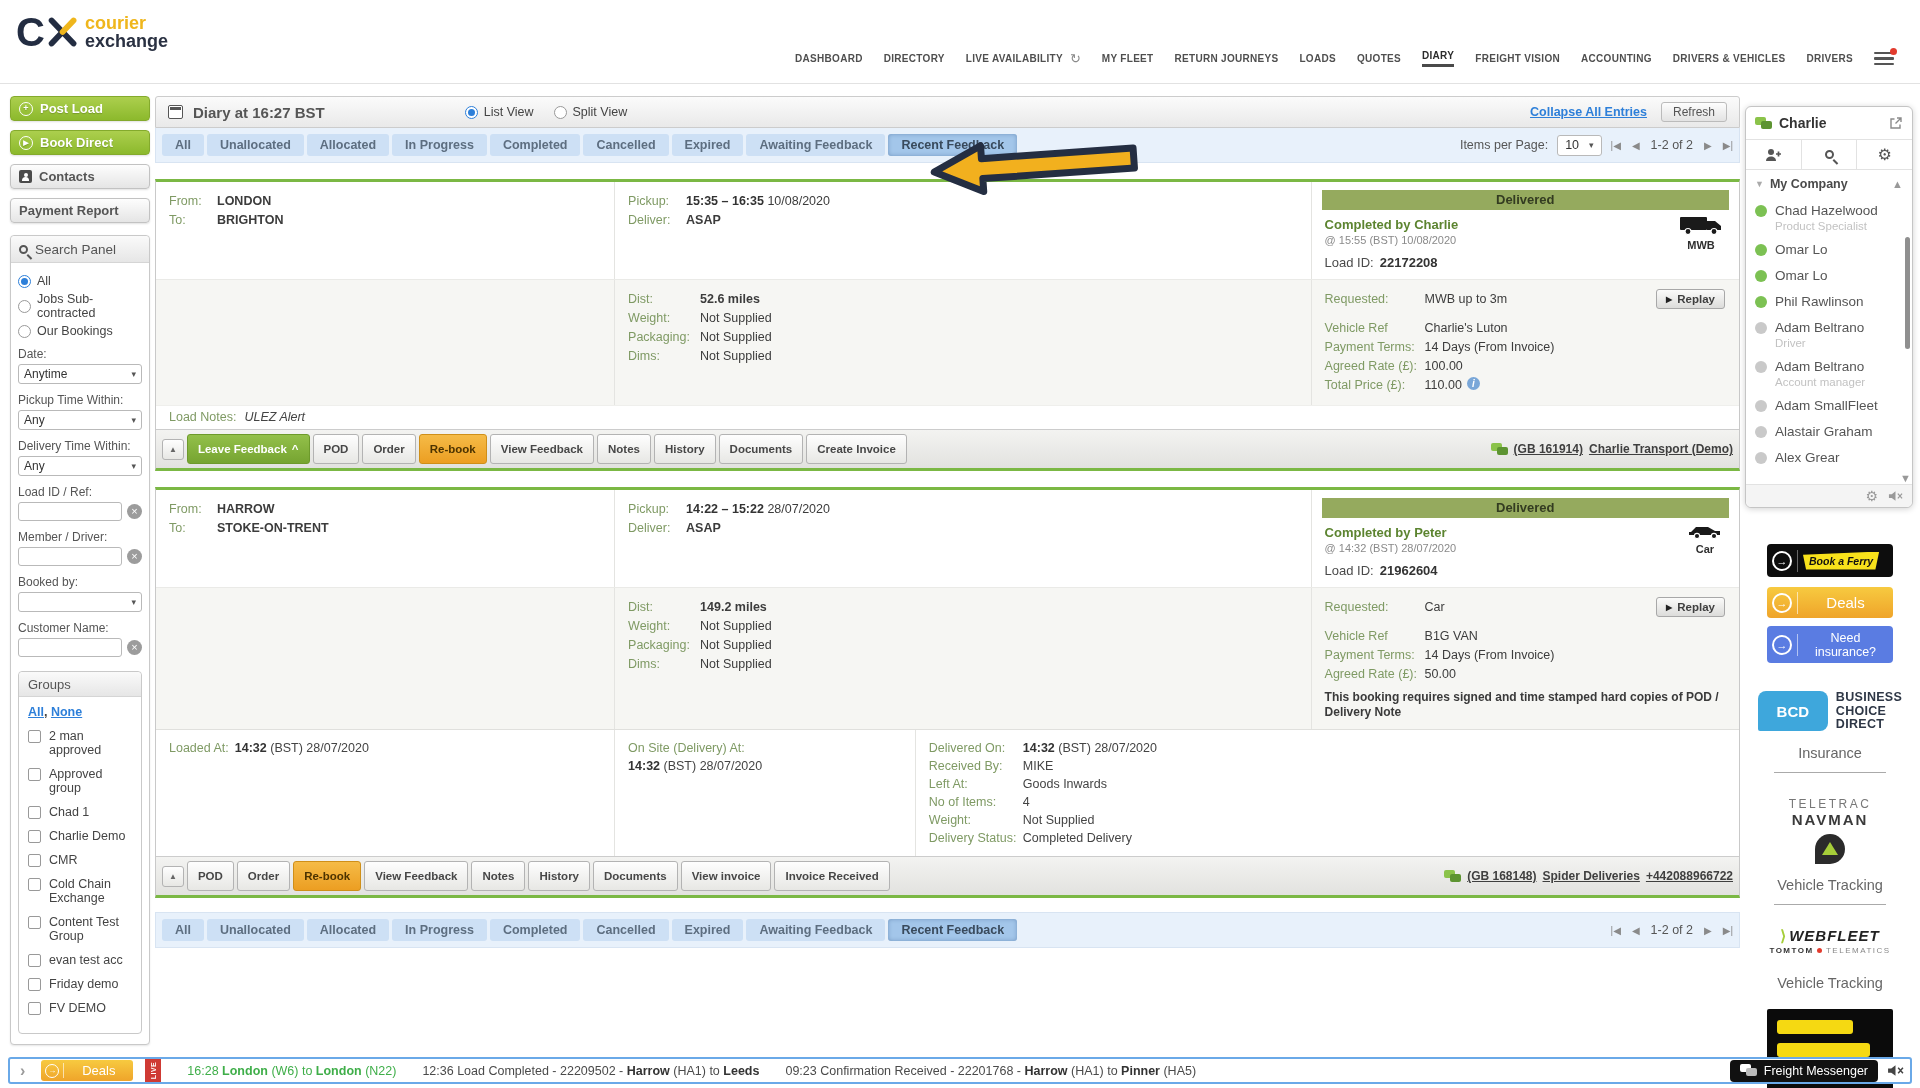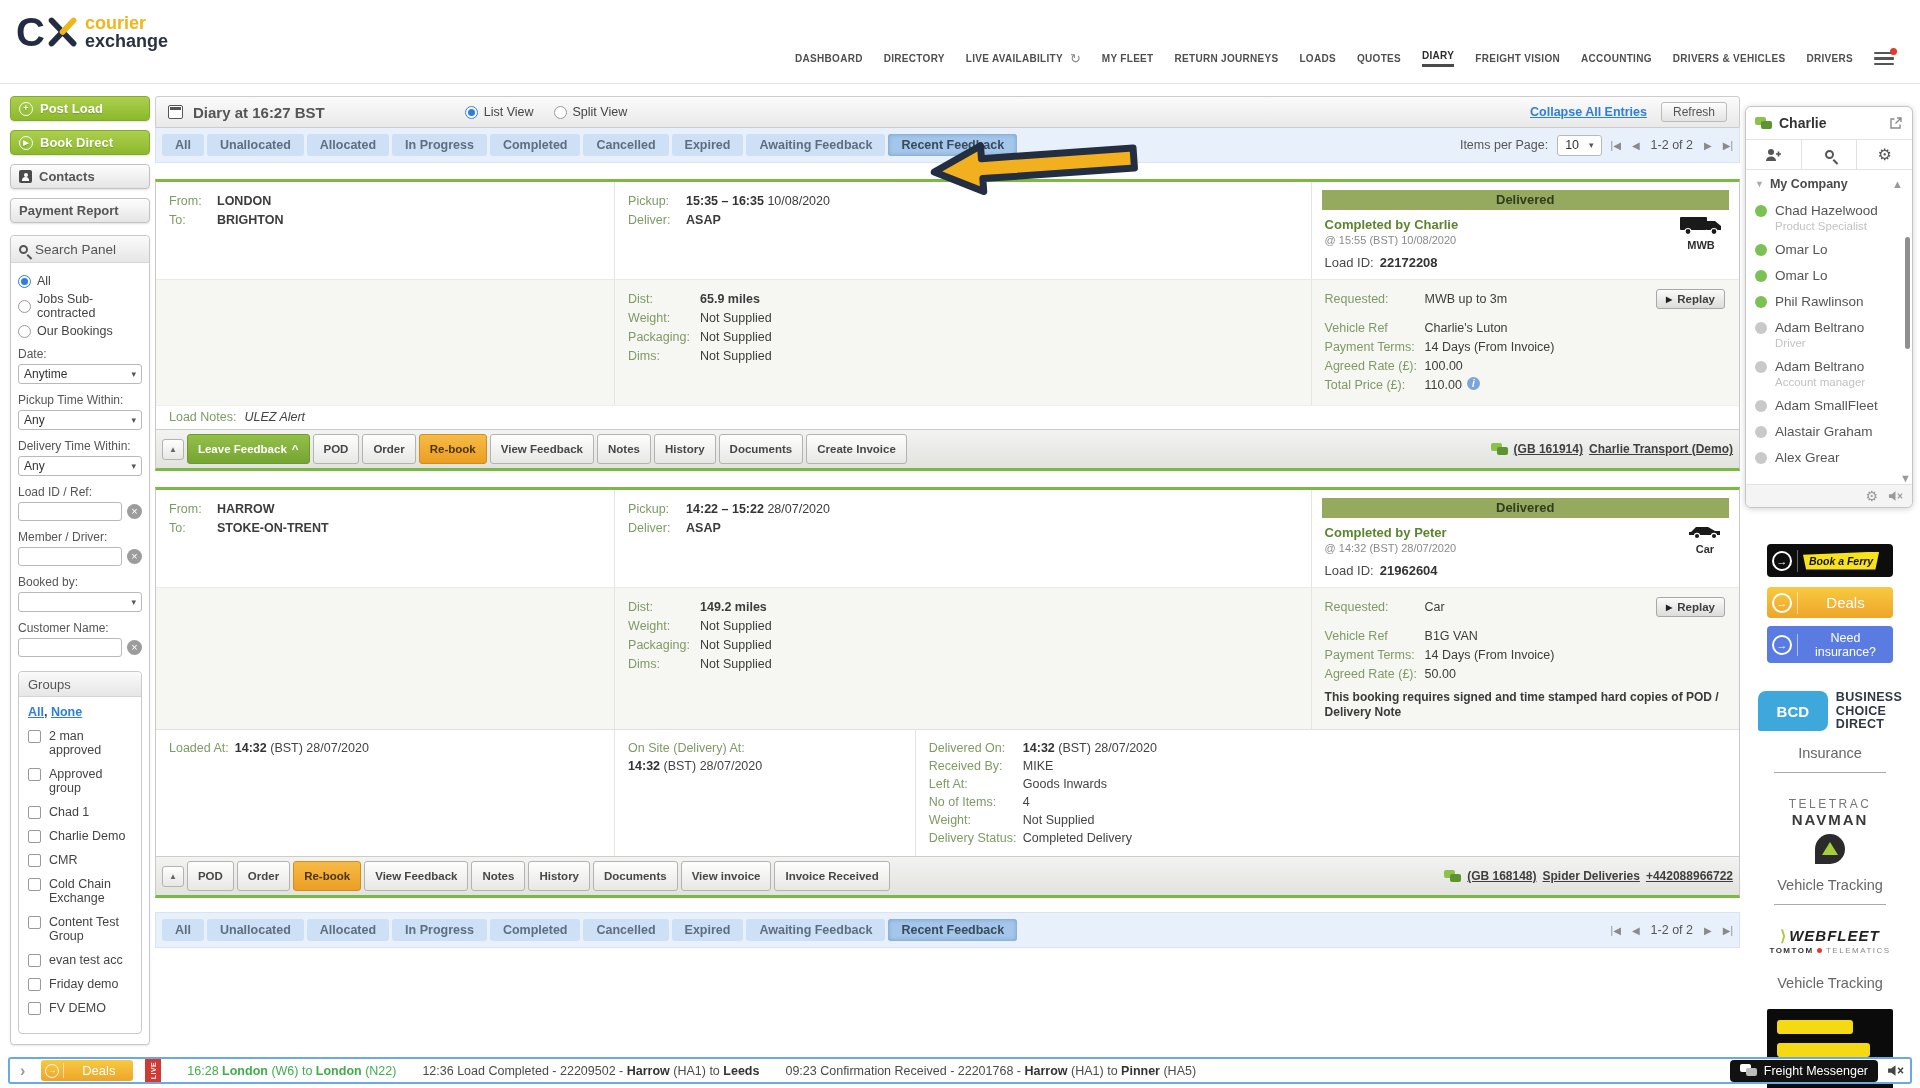--- a/index.html
+++ b/index.html
@@ -473,21 +473,21 @@
           </svg>
           <div class="vehlabel">MWB</div>
         </div>
       </div>
     </div>
     <div class="erow secB">
       <div class="ecol ec1"></div>
       <div class="ecol ec2">
         <div class="lv">
             <span class="l" style="flex-basis:72px">Dist:</span>
-            <span class="v b">65.9 miles</span>
+            <span class="v b">52.6 miles</span>
           </div>
         <div class="lv">
             <span class="l" style="flex-basis:72px">Weight:</span>
             <span class="v">Not Supplied</span>
           </div>
         <div class="lv">
             <span class="l" style="flex-basis:72px">Packaging:</span>
             <span class="v">Not Supplied</span>
           </div>
         <div class="lv">

